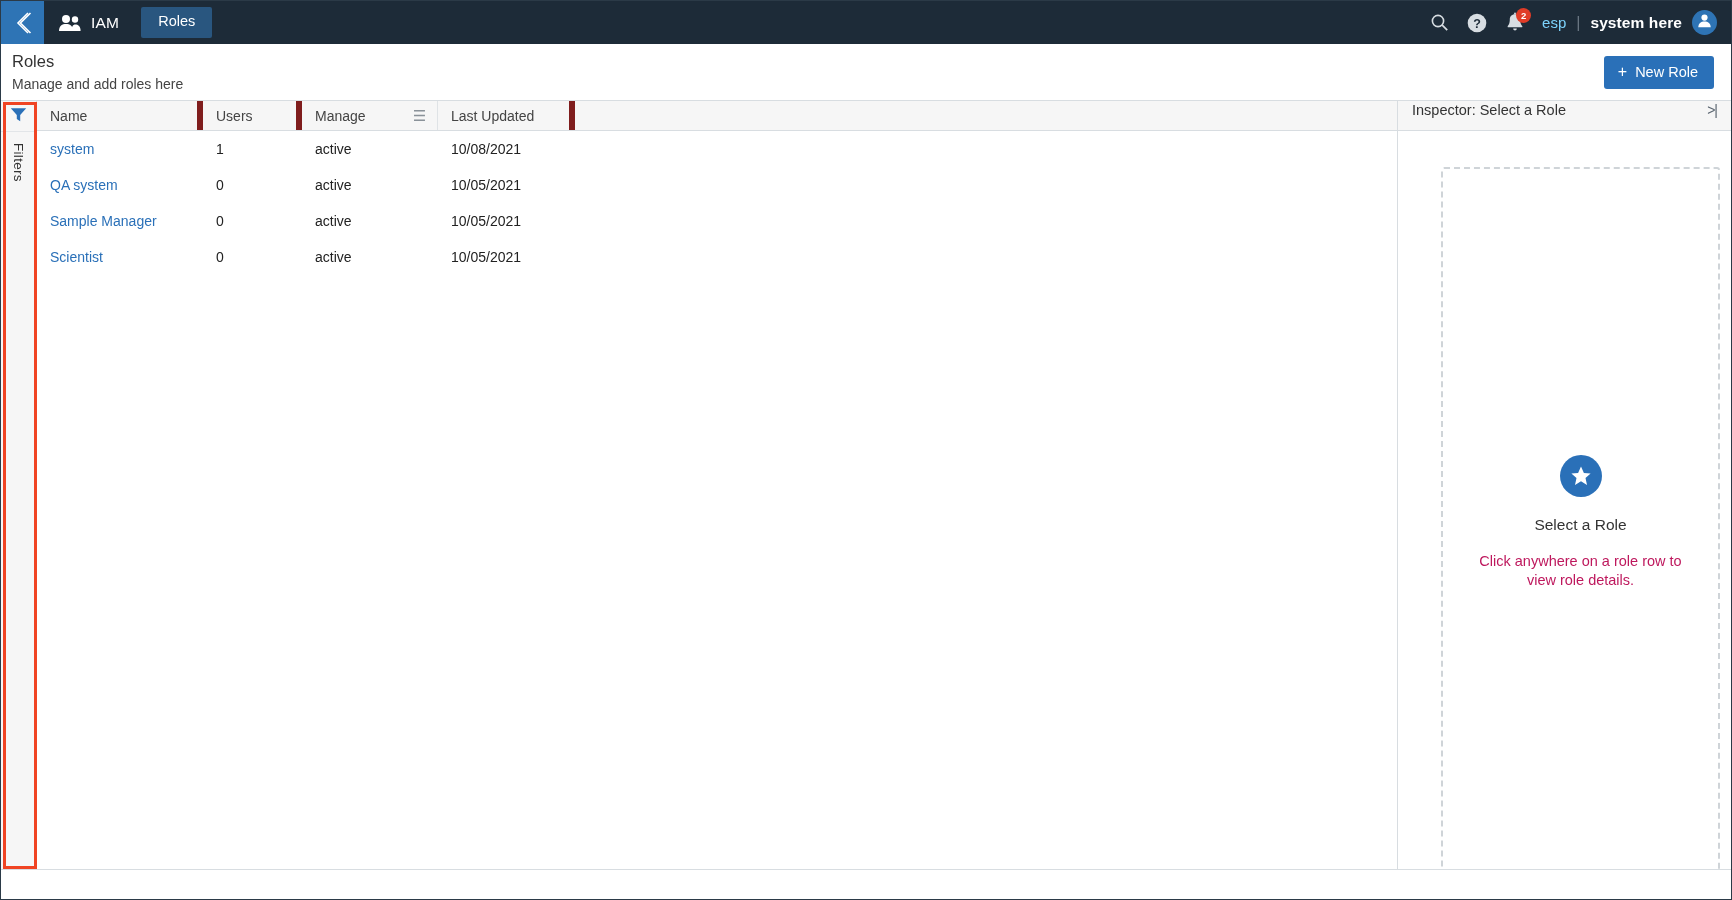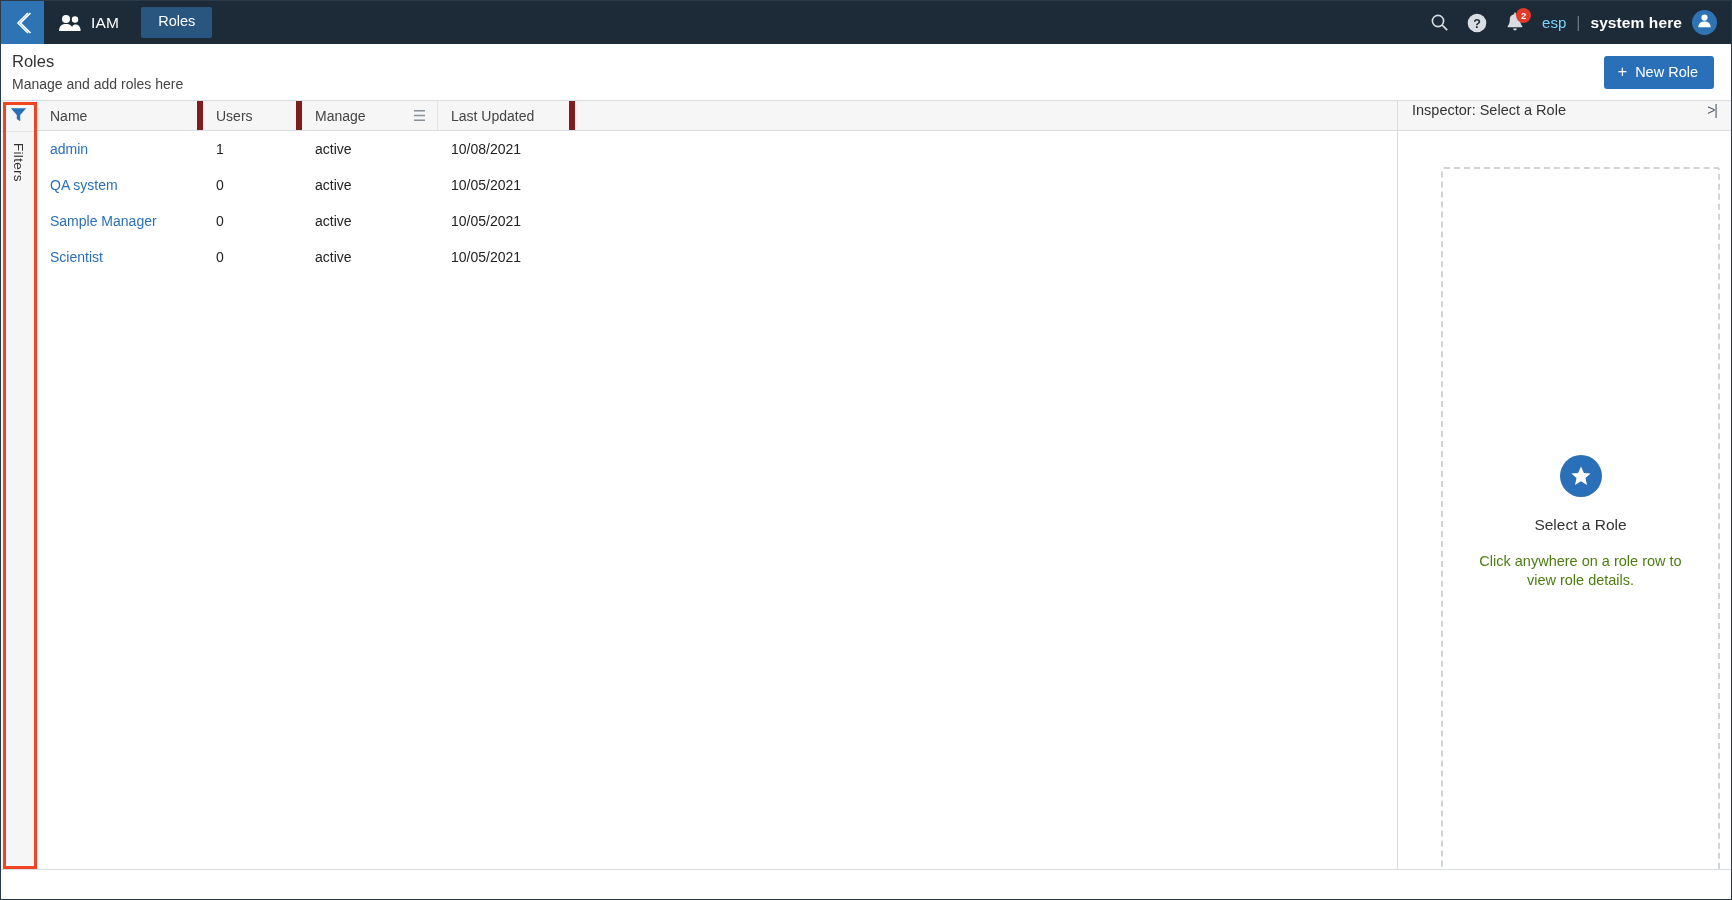--- a/index.html
+++ b/index.html
@@ -350,21 +350,21 @@
     justify-content: center;
     margin-bottom: 19px;
   }
   .dz-title {
     font-size: 15.5px;
     color: #333333;
     margin-bottom: 18px;
   }
   .dz-text {
     font-size: 14.5px;
-    color: #4d7c0f;
+    color: #be185d;
     text-align: center;
     line-height: 1.33;
     max-width: 220px;
   }
 
   
   .bottom-strip {
     position: absolute;
     left: 0; top: 868px;
     width: 1730px;
@@ -489,21 +489,21 @@
           <span class="hmenu-glyph">☰</span>
         </div>
         <div class="th c-date">Last Updated</div>
         <div class="th c-rest"></div>
       </div>
 
       <div class="tbl-body">
 
         <div class="trow">
           <div class="td c-name">
-            <span class="link">admin</span>
+            <span class="link">system</span>
           </div>
           <div class="td c-users">1</div>
           <div class="td c-status">active</div>
           <div class="td c-menu"></div>
           <div class="td c-date">10/08/2021</div>
         </div>
 
         <div class="trow">
           <div class="td c-name">
             <span class="link">QA system</span>

